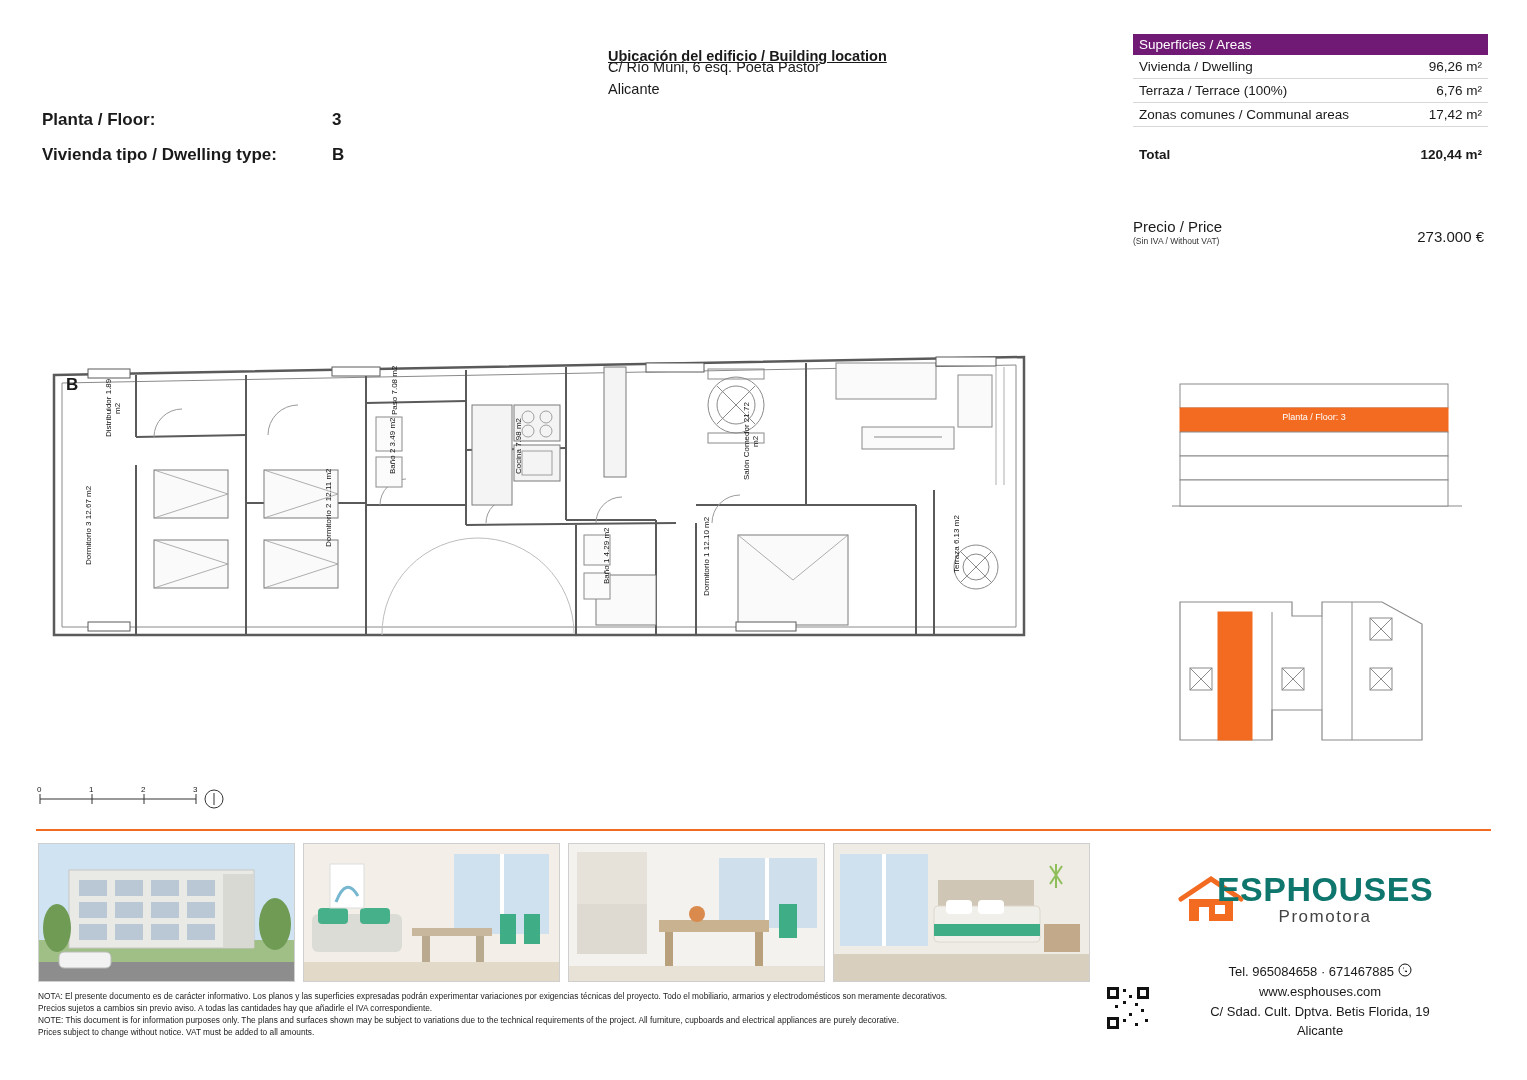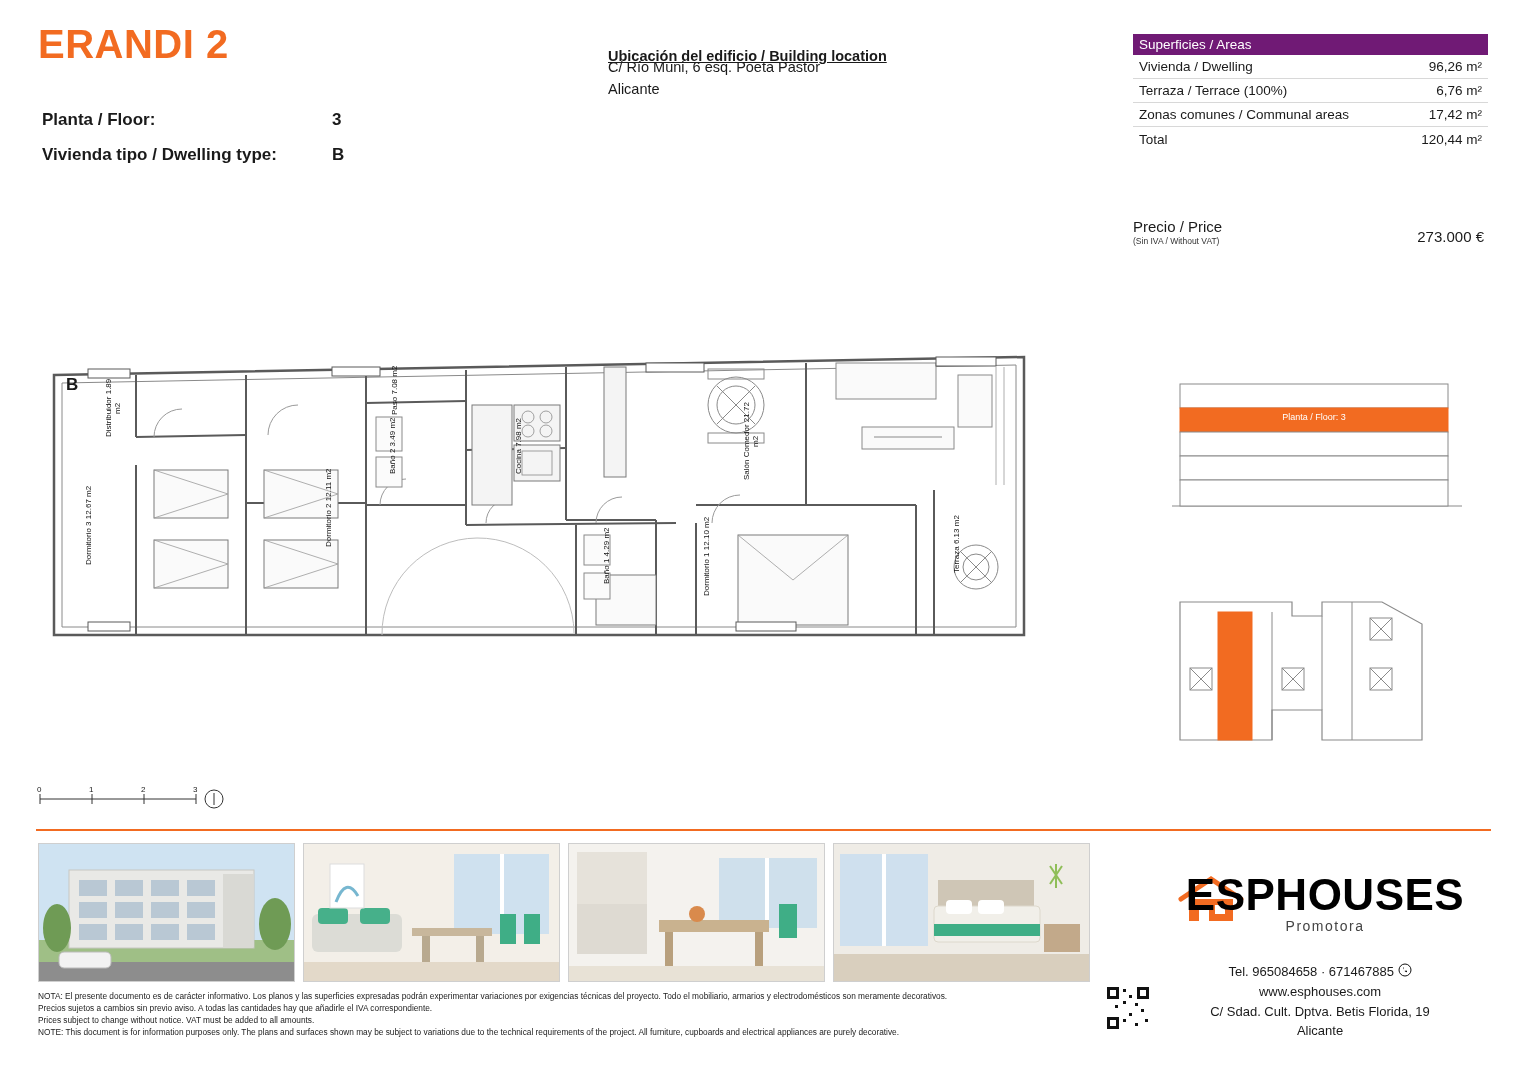--- a/index.html
+++ b/index.html
@@ -33,21 +33,21 @@
 
   
   .areas{position:absolute;left:1133px;top:34px;width:355px;font-size:13.5px;}
   .areas .hdr{
     background:#701a75;color:#ffffff;font-size:13.5px;
     padding:3px 6px;
   }
   .areas table{width:100%;border-collapse:collapse;}
   .areas td{padding:4px 6px;border-bottom:1px solid #d8d8d8;}
   .areas td.val{text-align:right;}
-  .areas tr.total td{border-bottom:none;border-top:1.5px solid #555;font-weight:normal;padding-top:5px;}
+  .areas tr.total td{border-bottom:none;border-top:1.5px solid #555;font-weight:bold;padding-top:20px;}
 
   .price-block{position:absolute;left:1133px;top:218px;width:355px;}
   .price-label{font-size:15px;}
   .price-sub{font-size:8.5px;color:#333;margin-top:1px;}
   .price-val{position:absolute;right:4px;top:10px;font-size:15px;}
 
   
   .plan{position:absolute;left:36px;top:345px;width:1000px;height:300px;}
   .plan svg{display:block;}
   .plan-lbl{
@@ -64,32 +64,31 @@
   .sitemap{position:absolute;left:1172px;top:590px;width:290px;height:160px;}
 
   
   .foot-rule{position:absolute;left:36px;top:829px;width:1455px;height:2px;background:#F26B21;}
   .photos{position:absolute;left:38px;top:843px;display:flex;gap:8px;}
   .photo{width:255px;height:137px;border:1px solid #cfcfcf;overflow:hidden;position:relative;}
 
   .note{position:absolute;left:38px;top:990px;width:1030px;font-size:8.3px;line-height:1.45;color:#222;}
 
   .brand{position:absolute;left:1175px;top:870px;width:300px;text-align:center;}
-  .brand-name{font-size:44px;font-weight:bold;color:#000000;letter-spacing:0.5px;}
-  .brand-sub{font-size:14px;color:#444;letter-spacing:1.5px;margin-top:-2px;}
+  .brand-name{font-size:34px;font-weight:bold;color:#0f766e;letter-spacing:0.5px;}
+  .brand-sub{font-size:17px;color:#444;letter-spacing:1.5px;margin-top:-2px;}
   .contact{position:absolute;left:1110px;top:962px;width:420px;text-align:center;font-size:13px;line-height:1.5;}
   .qr{position:absolute;left:1105px;top:985px;width:46px;height:46px;}
   .logo-house{position:absolute;left:1175px;top:873px;}
 </style>
 </head>
 <body>
 
 <div class="page">
 
-  <div class="title">ERANDI 2</div>
 
   <div class="floor-row">
     <span class="lbl">Planta / Floor:</span><span>3</span>
   </div>
   <div class="type-row">
     <span class="lbl">Vivienda tipo / Dwelling type:</span><span>B</span>
   </div>
 
   <div class="loc-title">Ubicación del edificio / Building location</div>
   <div class="loc-line1">C/ Río Muni, 6 esq. Poeta Pastor</div>
@@ -406,22 +405,22 @@
             <path d="M222 44 l0 -24"></path>
         </g>
         <rect x="0" y="110" width="255" height="27" fill="#d9cfbe"></rect>
       </svg>
     </div>
   </div>
 
   <div class="note">
     <div>NOTA: El presente documento es de carácter informativo. Los planos y las superficies expresadas podrán experimentar variaciones por exigencias técnicas del proyecto. Todo el mobiliario, armarios y electrodomésticos son meramente decorativos.</div>
     <div>Precios sujetos a cambios sin previo aviso. A todas las cantidades hay que añadirle el IVA correspondiente.</div>
+    <div>NOTE: This document is for information purposes only. The plans and surfaces shown may be subject to variations due to the technical requirements of the project. All furniture, cupboards and electrical appliances are purely decorative.</div>
     <div>Prices subject to change without notice. VAT must be added to all amounts.</div>
-    <div>NOTE: This document is for information purposes only. The plans and surfaces shown may be subject to variations due to the technical requirements of the project. All furniture, cupboards and electrical appliances are purely decorative.</div>
   </div>
 
   <div class="logo-house">
     <svg width="72" height="54" viewBox="0 0 72 54">
       <path d="M6 26 L36 6 L66 26" fill="none" stroke="#F26B21" stroke-width="5" stroke-linecap="round"></path>
       <rect x="14" y="26" width="44" height="22" fill="#F26B21"></rect>
       <rect x="24" y="34" width="10" height="14" fill="#ffffff"></rect>
       <rect x="40" y="32" width="10" height="9" fill="#ffffff"></rect>
     </svg>
   </div>

